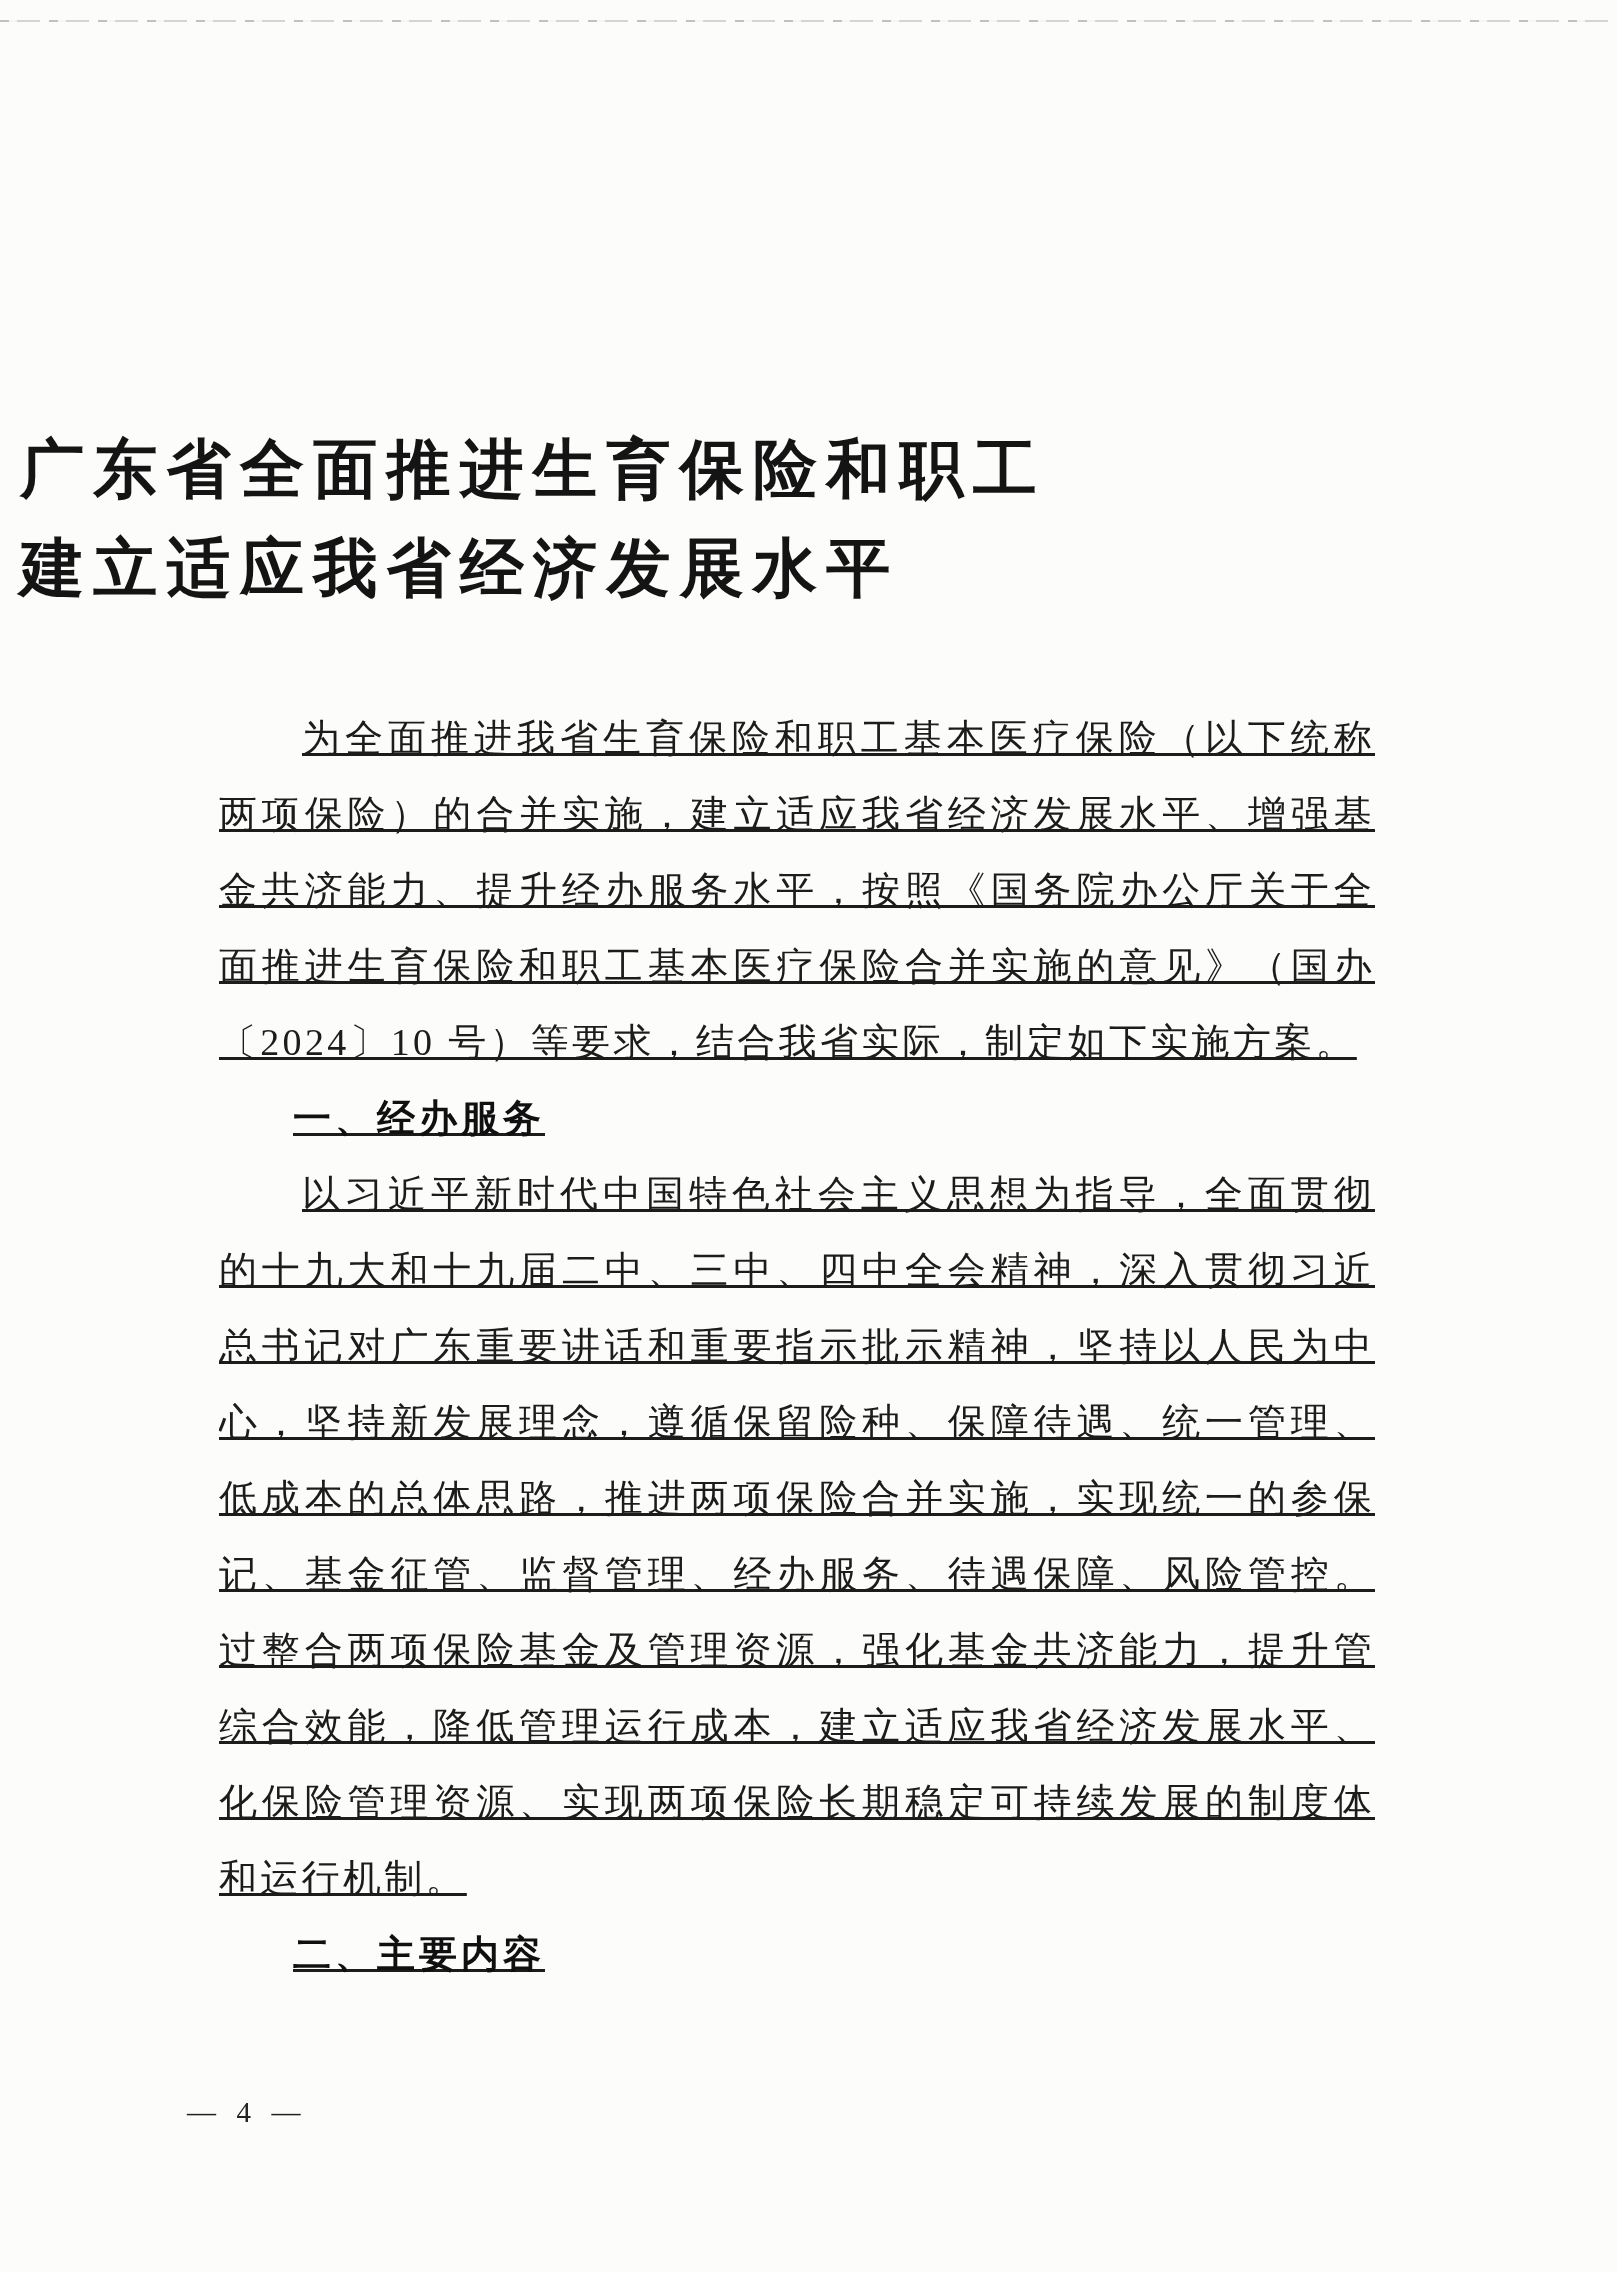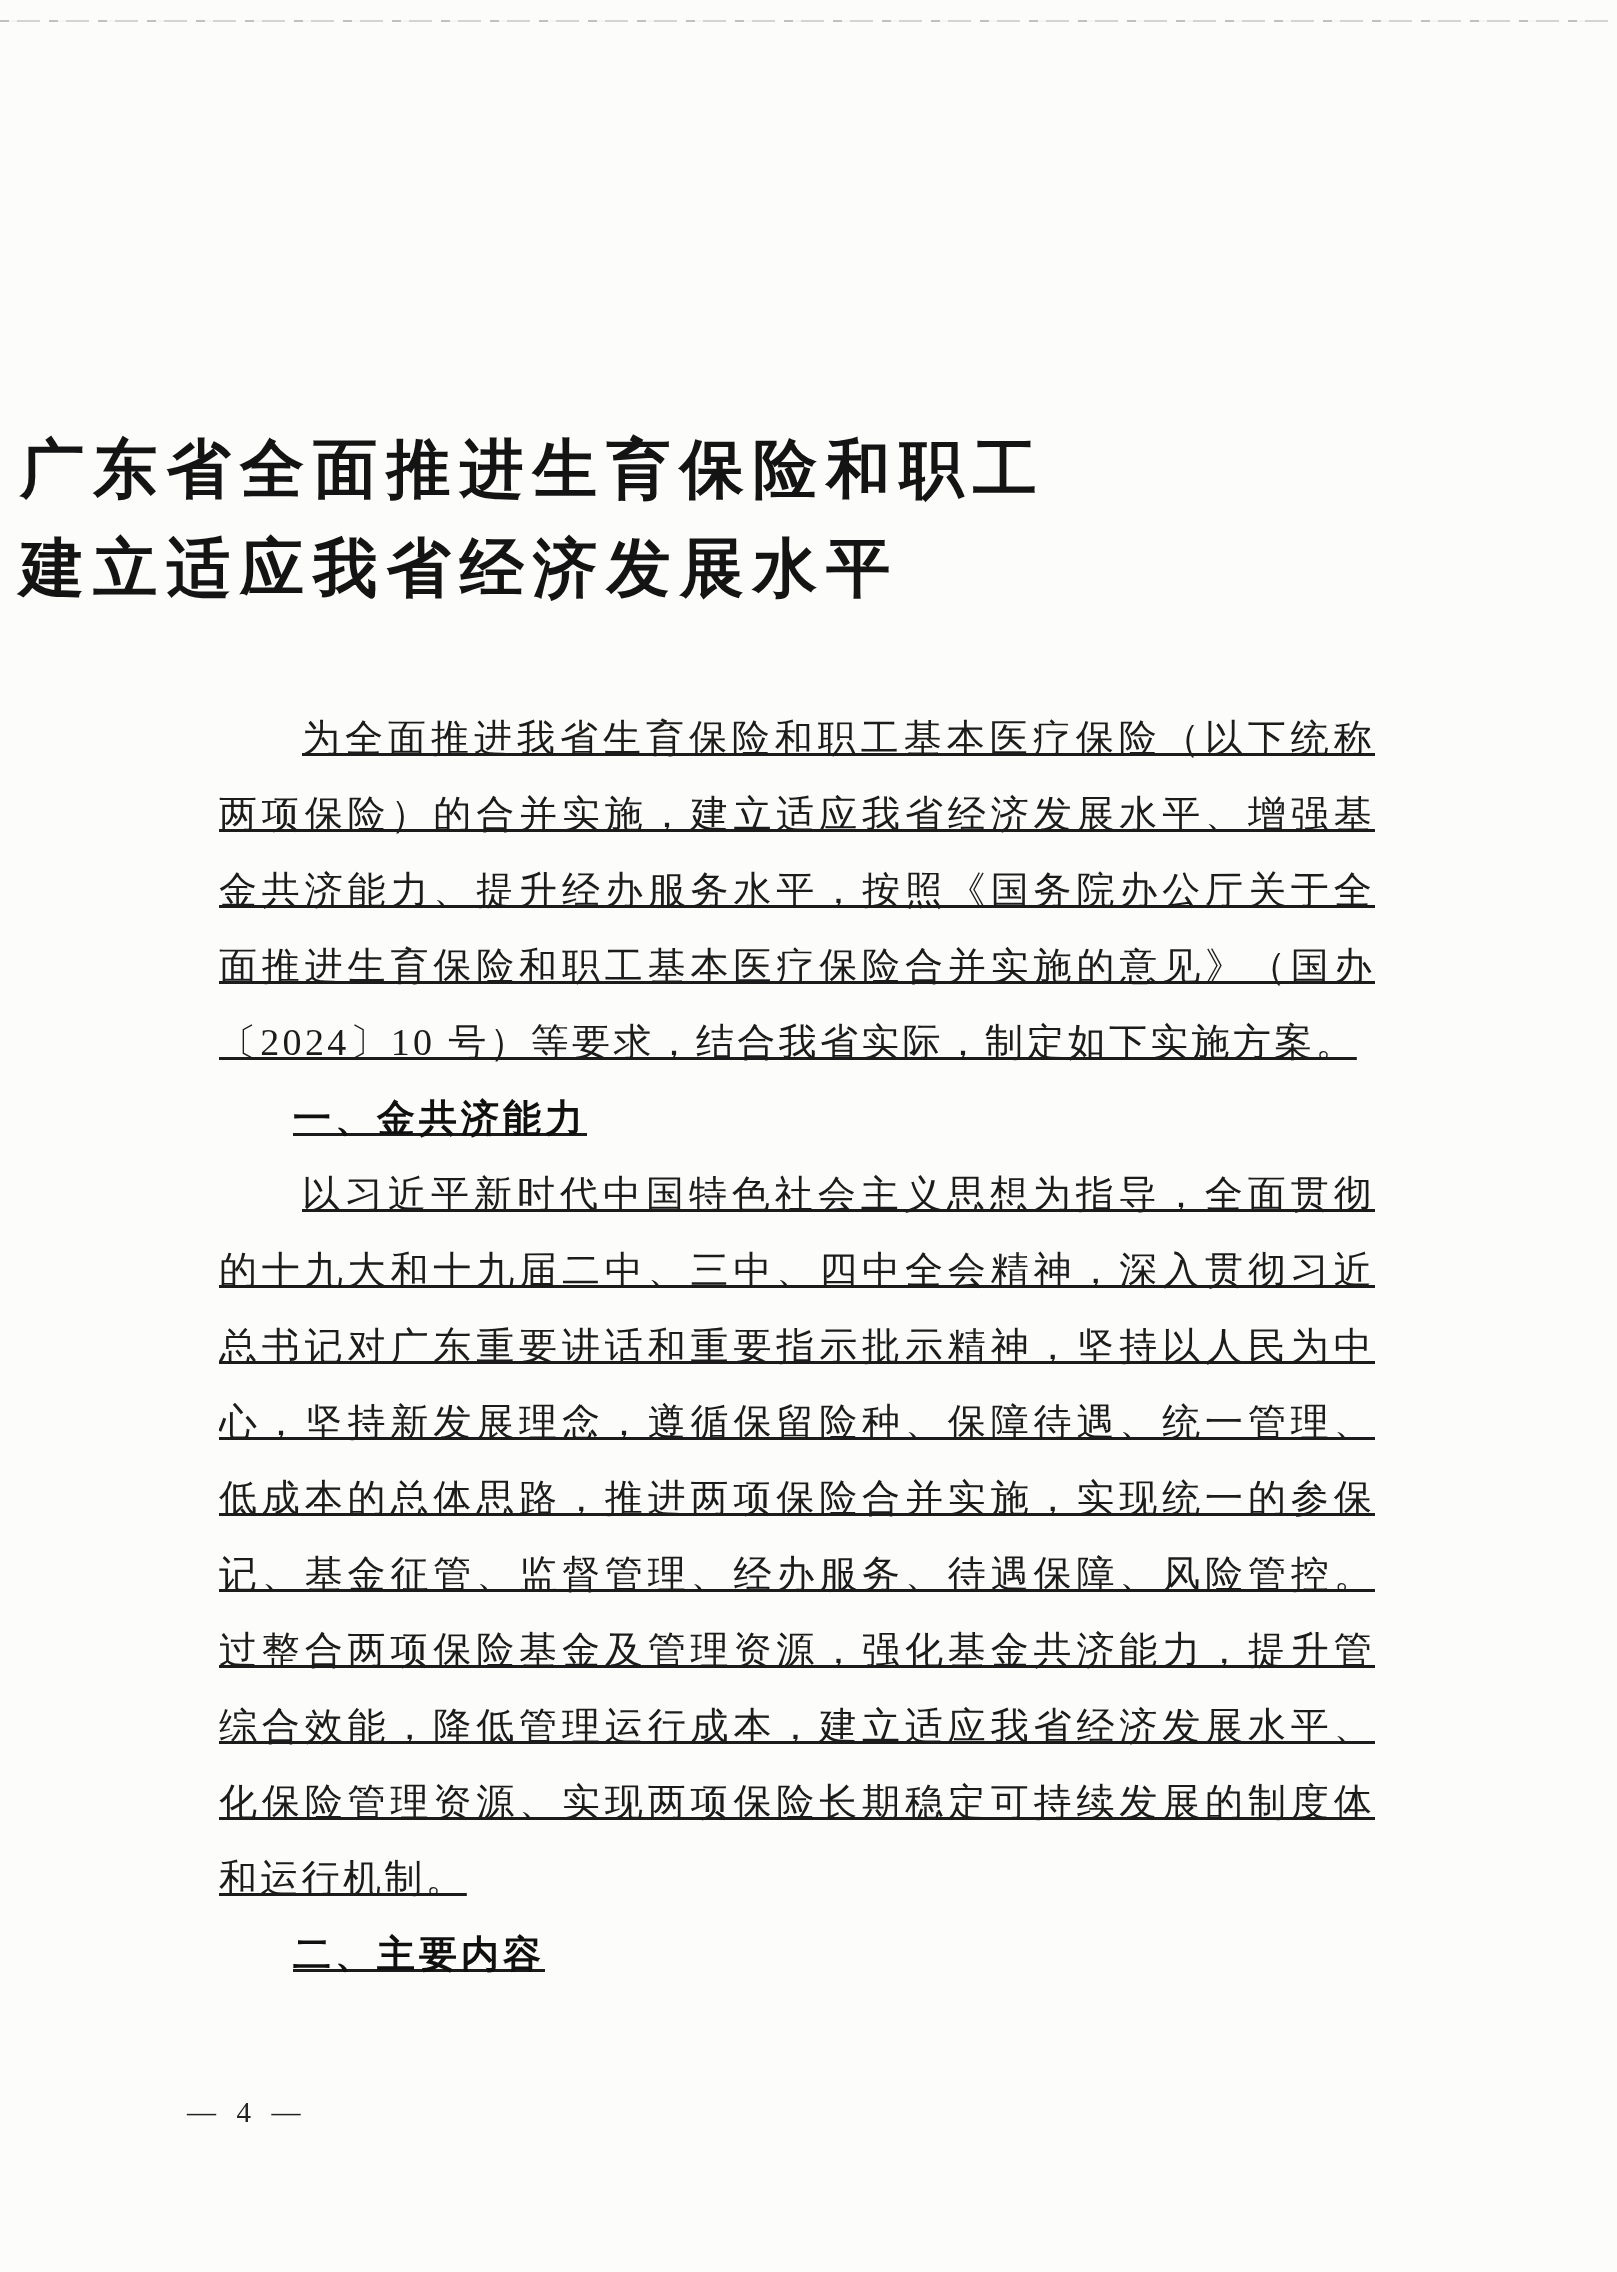--- a/index.html
+++ b/index.html
@@ -95,21 +95,21 @@
     <div>建立适应我省经济发展水平</div>
   </div>
 
   <div class="body-block">
     <div class="bline first">为全面推进我省生育保险和职工基本医疗保险（以下统称</div>
     <div class="bline">两项保险）的合并实施，建立适应我省经济发展水平、增强基</div>
     <div class="bline">金共济能力、提升经办服务水平，按照《国务院办公厅关于全</div>
     <div class="bline">面推进生育保险和职工基本医疗保险合并实施的意见》（国办发</div>
     <div class="bline plast">〔2024〕10 号）等要求，结合我省实际，制定如下实施方案。</div>
 
-    <div class="heading">一、金共济能力</div>
+    <div class="heading">一、经办服务</div>
 
     <div class="bline first">以习近平新时代中国特色社会主义思想为指导，全面贯彻党</div>
     <div class="bline">的十九大和十九届二中、三中、四中全会精神，深入贯彻习近平</div>
     <div class="bline">总书记对广东重要讲话和重要指示批示精神，坚持以人民为中</div>
     <div class="bline">心，坚持新发展理念，遵循保留险种、保障待遇、统一管理、降</div>
     <div class="bline">低成本的总体思路，推进两项保险合并实施，实现统一的参保登</div>
     <div class="bline">记、基金征管、监督管理、经办服务、待遇保障、风险管控。通</div>
     <div class="bline">过整合两项保险基金及管理资源，强化基金共济能力，提升管理</div>
     <div class="bline">综合效能，降低管理运行成本，建立适应我省经济发展水平、优</div>
     <div class="bline">化保险管理资源、实现两项保险长期稳定可持续发展的制度体系</div>

